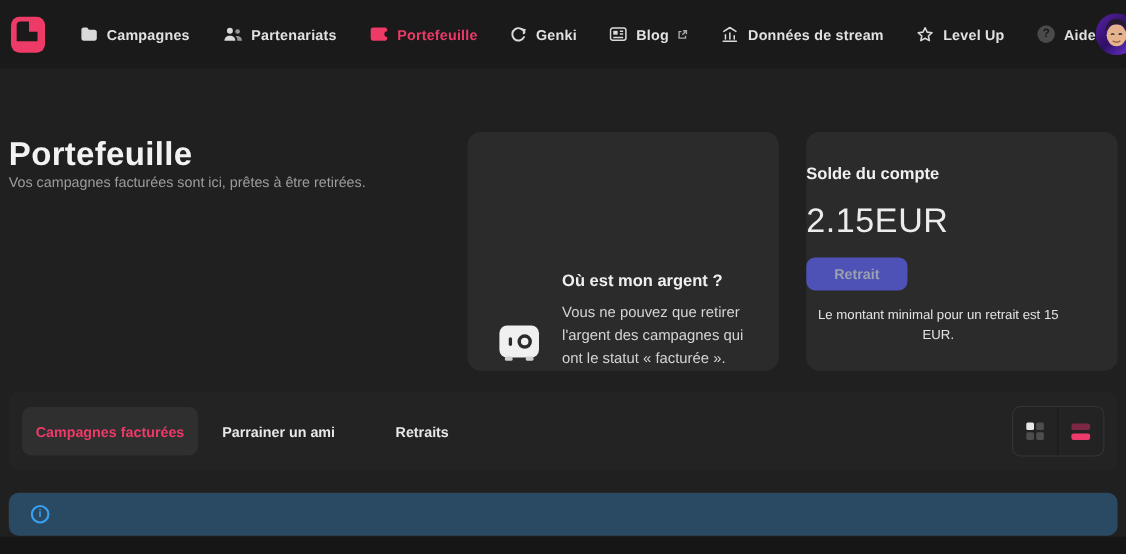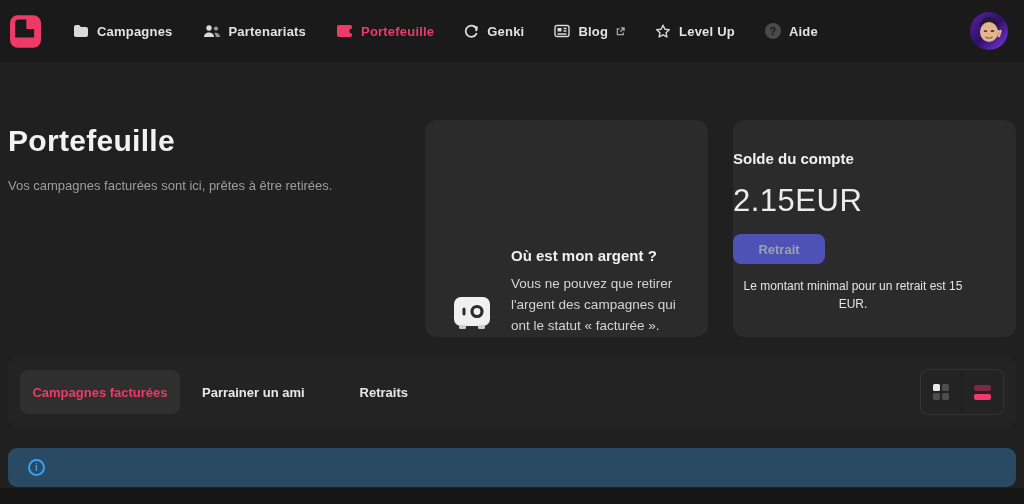--- a/index.html
+++ b/index.html
@@ -36,21 +36,21 @@
   .avatar {
     width:38px; height:38px; border-radius:50%; overflow:hidden;
     cursor:pointer; flex:0 0 auto;
   }
 
   
   .main { background:#202021; height:426px; padding:0 8px; }
   .hero { display:flex; align-items:flex-start; padding-top:58px; }
   .hero-text { flex:1; padding-top:4px; }
   .page-title { font-size:30px; font-weight:800; color:#f2f2f2; letter-spacing:.3px; }
-  .page-subtitle { margin-top:20px; font-size:13px; color:#9d9d9d; }
+  .page-subtitle { margin-top:0; font-size:13px; color:#9d9d9d; }
 
   .card {
     width:283px; height:217px; background:#2b2b2c;
     border-radius:12px; flex:0 0 auto;
   }
   .card.info {
     display:flex; align-items:flex-end; gap:18px;
     padding:0 26px; margin-right:25px;
   }
   .card.info .safe { flex:0 0 auto; }
@@ -175,20 +175,29 @@
             <path d="M9.5 4.5h3M9.5 7h3M3.5 10h9"></path>
           </svg>
       </span>
       <span>Blog</span>
       <span class="ic">
         <svg width="9" height="9" viewBox="0 0 10 10" fill="none" stroke="#a9a9a9" stroke-width="1.4">
             <path d="M4 2H1.5v6.5H8V6"></path>
             <path d="M5.5 1H9v3.5M9 1L4.8 5.2"></path>
           </svg>
       </span>
+    </div>
+    <div class="nav-item">
+      <span class="ic">
+        <svg width="17" height="15" viewBox="0 0 17 15" fill="none" stroke="#dadada" stroke-width="1.4" stroke-linecap="round">
+            <path d="M3 4.5L8.5 1 14 4.5"></path>
+            <path d="M4.5 7.5v4M8.5 6v5.5M12.5 8.5v3M2.5 13.5h12"></path>
+          </svg>
+      </span>
+      <span>Données de stream</span>
     </div>
     <div class="nav-item">
       <span class="ic">
         <svg width="16" height="15" viewBox="0 0 16 15" fill="none" stroke="#dadada" stroke-width="1.4" stroke-linejoin="round">
             <path d="M8 1.2l1.9 4 4.4.5-3.3 3 .9 4.3L8 10.8 4.1 13l.9-4.3-3.3-3 4.4-.5z"></path>
           </svg>
       </span>
       <span>Level Up</span>
     </div>
     <div class="nav-item">

